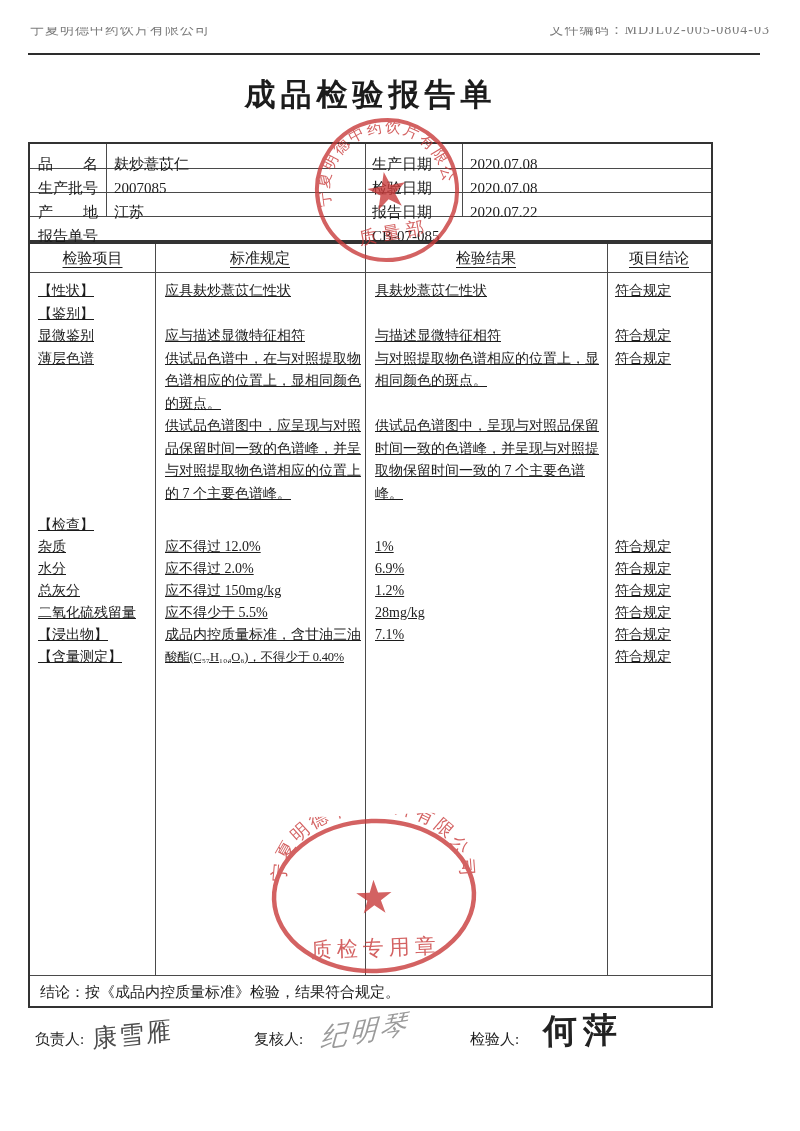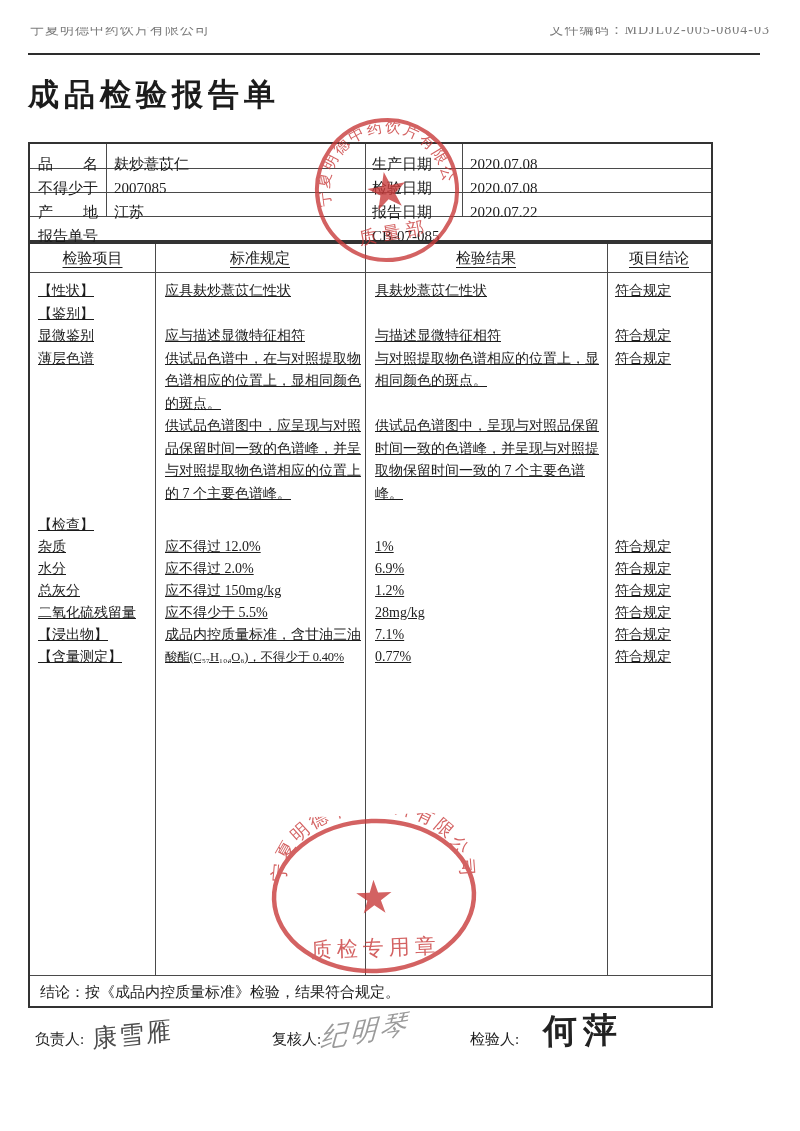--- a/index.html
+++ b/index.html
@@ -12,21 +12,21 @@
   .hdr-clip { position:absolute; top:27px; height:17px; overflow:hidden; }
   .hdr-clip .hdr-inner {
     display:block; margin-top:-7px; line-height:20px;
     font-size:14px; color:#5a5a5a; opacity:.8; letter-spacing:1px; white-space:nowrap;
   }
   .hdr-left  { left:30px; }
   .hdr-right { right:30px; }
   .hdr-rule  { position:absolute; left:28px; top:53px; width:732px; height:0;
                border-top:2px solid #2d2d2d; }
   
-  .title { position:absolute; left:28px; top:74px; width:685px; 
+  .title { position:absolute; left:28px; top:74px; width:685px; text-align:center;
            font-size:31px; font-weight:bold; letter-spacing:5px; }
   
   .tbl { position:absolute; left:28px; box-sizing:border-box;
          border:2px solid #333; background:transparent; }
   .hline { position:absolute; left:0; right:0; height:0; border-top:1px solid #4a4a4a; }
   .vline { position:absolute; width:0; border-left:1px solid #4a4a4a; }
   
   .info-table { top:142px; width:685px; height:100px; }
   .cell { position:absolute; height:24px; line-height:24px; font-size:15px; white-space:nowrap;margin-top:8px; }
   
@@ -75,21 +75,21 @@
     <div class="hline" style="top:72px"></div>
     <div class="vline" style="left:76px; top:0; height:72px"></div>
     <div class="vline" style="left:335px; top:0; height:96px"></div>
     <div class="vline" style="left:432px; top:0; height:72px"></div>
 
     <div class="cell" style="left:8px;  top:0">品　　名</div>
     <div class="cell" style="left:84px; top:0">麸炒薏苡仁</div>
     <div class="cell" style="left:342px;top:0">生产日期</div>
     <div class="cell" style="left:440px;top:0">2020.07.08</div>
 
-    <div class="cell" style="left:8px;  top:24px">不得少于</div>
+    <div class="cell" style="left:8px;  top:24px">生产批号</div>
     <div class="cell" style="left:84px; top:24px">2007085</div>
     <div class="cell" style="left:342px;top:24px">检验日期</div>
     <div class="cell" style="left:440px;top:24px">2020.07.08</div>
 
     <div class="cell" style="left:8px;  top:48px">产　　地</div>
     <div class="cell" style="left:84px; top:48px">江苏</div>
     <div class="cell" style="left:342px;top:48px">报告日期</div>
     <div class="cell" style="left:440px;top:48px">2020.07.22</div>
 
     <div class="cell" style="left:8px;  top:72px">报告单号</div>
@@ -163,21 +163,20 @@
         <div class="tl">成品内控质量标准，含甘油三油</div>
         <div class="tl">酸酯(C₅₇H₁₀₄O₆)，不得少于 0.40%</div>
       </div>
     <div class="sec sec2" style="left:345px;top:270px; width:230px">
         <div class="tl"></div>
         <div class="tl">1%</div>
         <div class="tl">6.9%</div>
         <div class="tl">1.2%</div>
         <div class="tl">28mg/kg</div>
         <div class="tl">7.1%</div>
-        <div class="tl">0.77%</div>
       </div>
     <div class="sec sec2" style="left:585px;top:270px; width:94px">
         <div class="tl"></div>
         <div class="tl">符合规定</div>
         <div class="tl">符合规定</div>
         <div class="tl">符合规定</div>
         <div class="tl">符合规定</div>
         <div class="tl">符合规定</div>
         <div class="tl">符合规定</div>
       </div>
@@ -204,18 +203,18 @@
     <ellipse cx="106" cy="81" rx="100" ry="75" fill="none" stroke="#c93b3b" stroke-width="4.5"></ellipse>
     <text font-size="18" fill="#c93b3b" letter-spacing="3">
       <textPath href="#arcBottom" startOffset="6">宁夏明德中药饮片有限公司</textPath>
     </text>
     <text x="106" y="98" text-anchor="middle" font-size="46" fill="#c93b3b">★</text>
     <text x="106" y="140" text-anchor="middle" font-size="21" letter-spacing="5" fill="#c93b3b">质检专用章</text>
   </svg>
 
   <div class="sig-label" style="left:35px;  top:1030px">负责人:</div>
   <div class="sig sig-owner">康雪雁</div>
-  <div class="sig-label" style="left:272px; top:1030px">复核人:</div>
+  <div class="sig-label" style="left:254px; top:1030px">复核人:</div>
   <div class="sig sig-reviewer">纪明琴</div>
   <div class="sig-label" style="left:470px; top:1030px">检验人:</div>
   <div class="sig sig-inspector">何萍</div>
 
 </div>
 
 </body></html>

